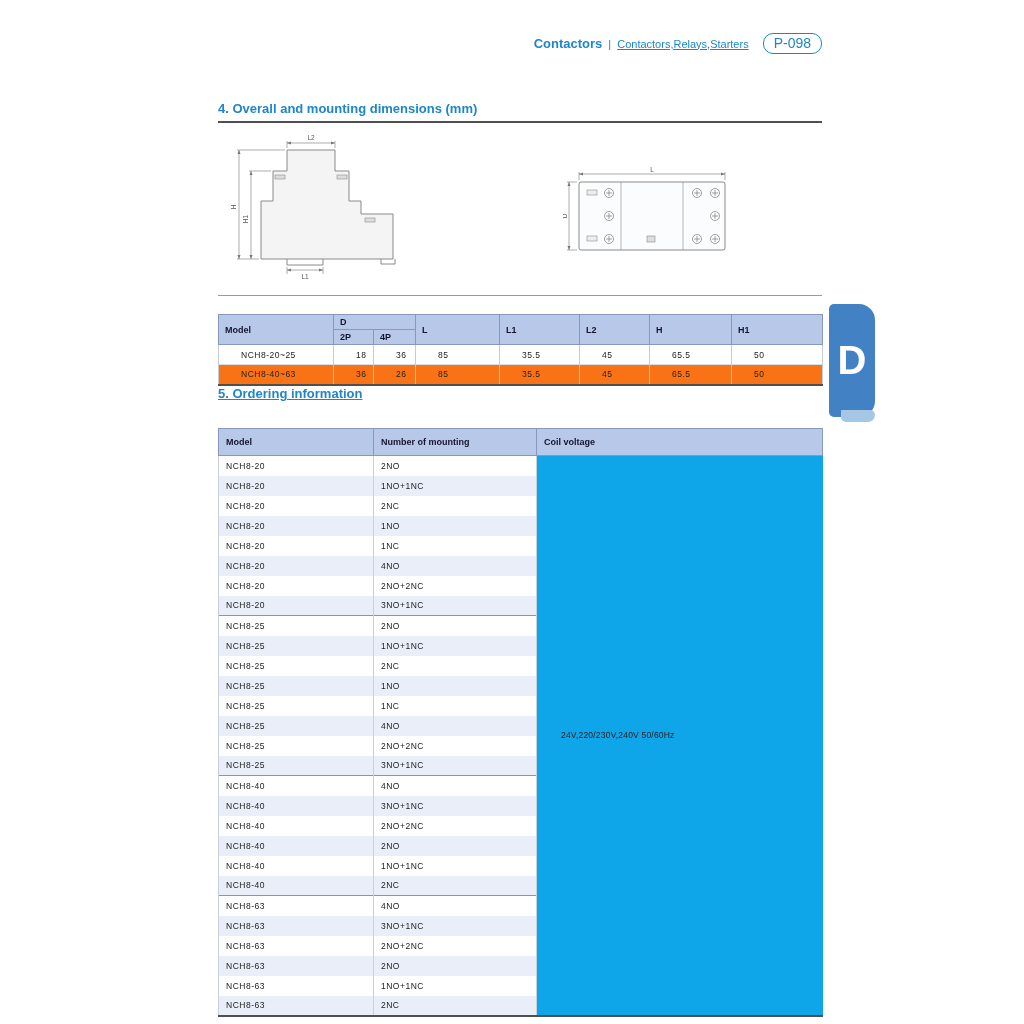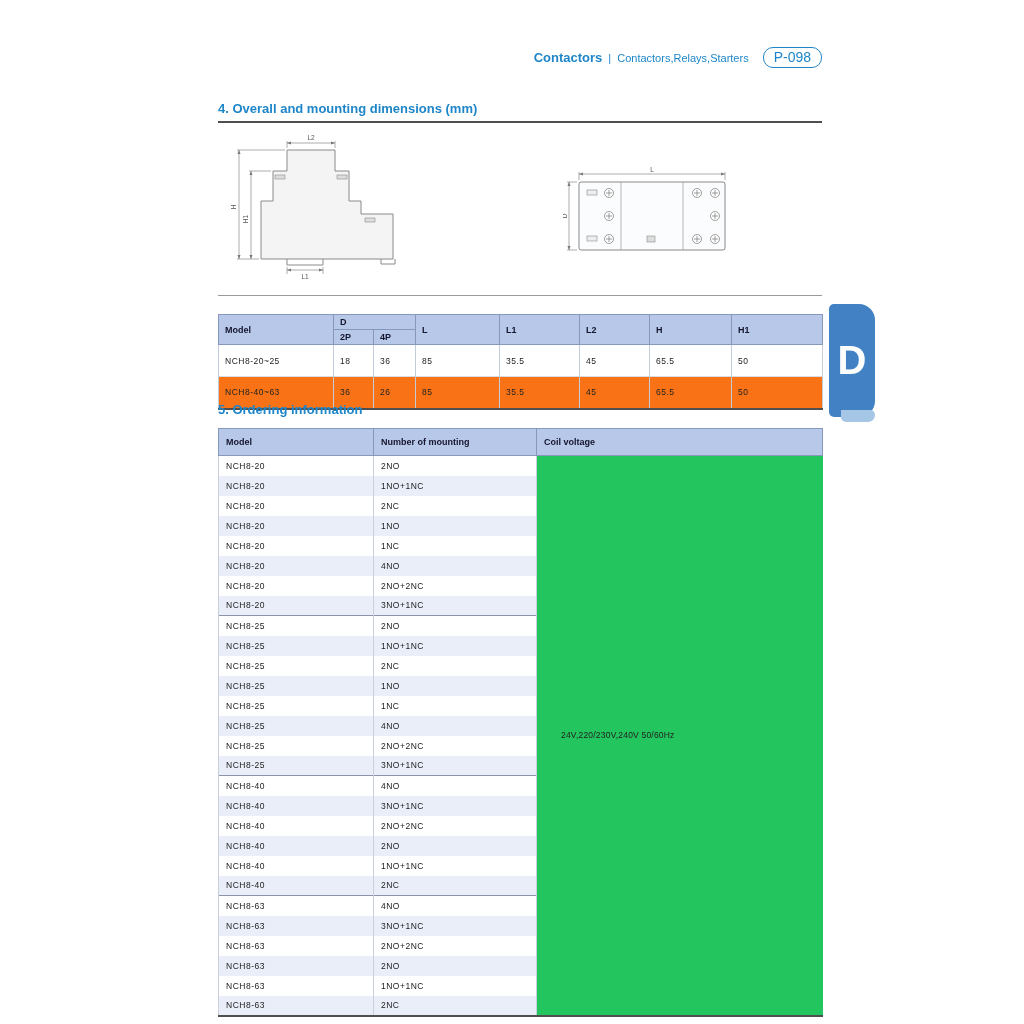--- a/index.html
+++ b/index.html
@@ -1,64 +1,64 @@
 <!DOCTYPE html>
 <html><head>
 <meta charset="utf-8">
 <style>
   * { margin:0; padding:0; box-sizing:border-box; }
   html,body { width:1024px; height:1024px; background:#ffffff; overflow:hidden;
               font-family:"Liberation Sans", sans-serif; }
   .page { position:absolute; inset:0; background:#fff; }
 
   
-  .doc-header { position:absolute; top:47px; right:202px; display:flex; align-items:center; }
+  .doc-header { position:absolute; top:33px; right:202px; display:flex; align-items:center; }
   .h-title { color:#1e86c8; font-weight:bold; font-size:13px; }
   .h-sep   { color:#1e86c8; font-size:11px; margin:0 6px; font-weight:normal; }
-  .h-sub   { color:#1e86c8; font-size:11px; }
+  .h-sub   { color:#1e86c8; font-size:11px;text-decoration:underline; }
   .h-badge { color:#1e86c8; font-size:14px; border:1px solid #1e86c8; border-radius:10px;
              padding:1px 10px 2px; margin-left:14px; white-space:nowrap; }
 
   
   .sec-title { position:absolute; left:218px; font-size:13px; font-weight:bold; color:#1e86c8; }
   .sec-title-dims  { top:101px; }
-  .sec-title-order { top:402px; }
+  .sec-title-order { top:386px;text-decoration:underline; }
   .rule { position:absolute; left:218px; width:604px; }
   .rule-1 { top:121px; height:2px; background:#4f4f4f; }
   .rule-2 { top:295px; height:1px; background:#9a9a9a; }
 
   
   .svg-side  { position:absolute; left:225px; top:133px; }
   .svg-front { position:absolute; left:563px; top:166px; }
   .dim { font-size:6.5px; fill:#555; font-family:"Liberation Sans", sans-serif; }
 
   
   .dims-table { position:absolute; left:218px; top:314px; width:604px; border-collapse:collapse;
                 table-layout:fixed; border-bottom:2px solid #4f4f4f; }
   .dims-table th { background:#b7c8e8; font-size:9px; font-weight:bold; color:#15152e;
                    text-align:left; padding:0 0 0 6px; height:15px; vertical-align:middle;
                    border:1px solid #8699bd; }
-  .dims-table td { font-size:8.5px; color:#222; height:32px; padding:0 0 0 6px;
+  .dims-table td { font-size:8.5px; color:#222; height:20px; padding:0 0 0 22px;
                    letter-spacing:0.5px; vertical-align:middle;
                    border-left:1px solid #c3cbd8; border-right:1px solid #c3cbd8;
                    border-top:1px solid #d7dde7; }
   .dims-table tbody tr.alt { background:#f97316; }
 
   
   .order-table { position:absolute; left:218px; top:428px; width:604px; border-collapse:collapse;
                  table-layout:fixed; border-bottom:2px solid #4f4f4f; }
   .order-table th { background:#b7c8e8; font-size:9px; font-weight:bold; color:#15152e;
                     text-align:left; padding:0 0 0 7px; height:27px; vertical-align:middle;
                     border:1px solid #8699bd; }
   .order-table td { font-size:8.5px; color:#222; height:20px; padding:0 0 0 7px;
                     letter-spacing:0.5px; vertical-align:middle;
                     border-left:1px solid #c9d0dc; border-right:1px solid #c9d0dc; }
   .order-table tr.alt td { background:#e9eef8; }
   .order-table tr.group-start td { border-top:1px solid #8a94a6; }
-  .order-table td.coil { background:#22c55e; border-right:none; letter-spacing:0.2px;padding-left:24px; }
+  .order-table td.coil { background:#0ea5e9; border-right:none; letter-spacing:0.2px;padding-left:24px; }
 
   
   .side-tab { position:absolute; left:829px; top:304px; width:46px; height:113px;
               background:#4282c4; border-radius:5px 16px 16px 5px; z-index:1;
               display:flex; align-items:center; justify-content:center;
               color:#fff; font-size:40px; font-weight:bold; }
   .side-tab::after { content:""; position:absolute; z-index:-1; bottom:-5px; left:12px;
                      width:34px; height:12px; background:#a6c6e6; border-radius:0 8px 12px 8px; }
 </style>
 </head>

